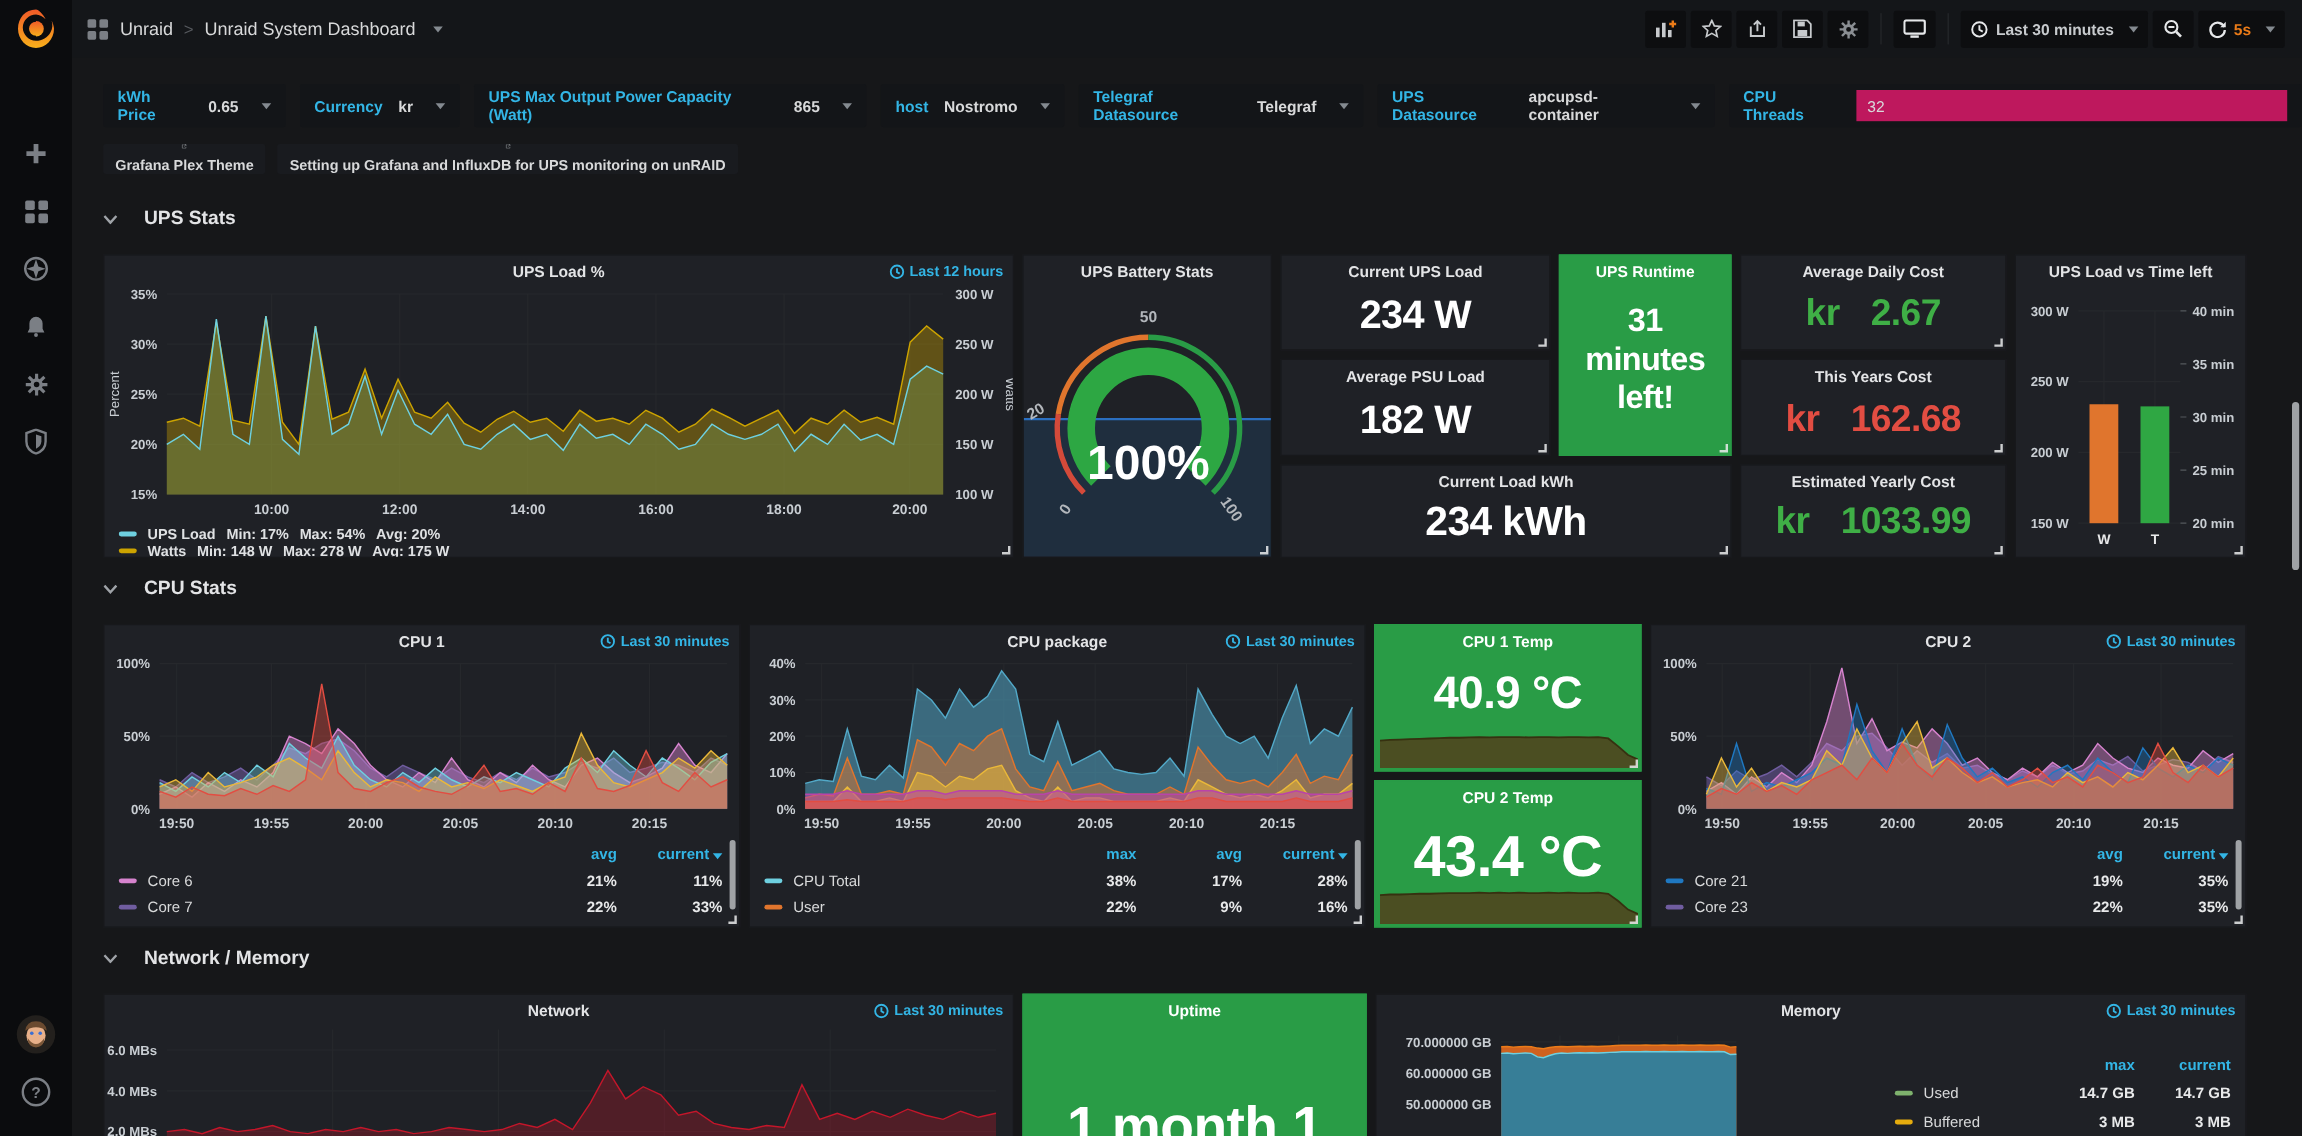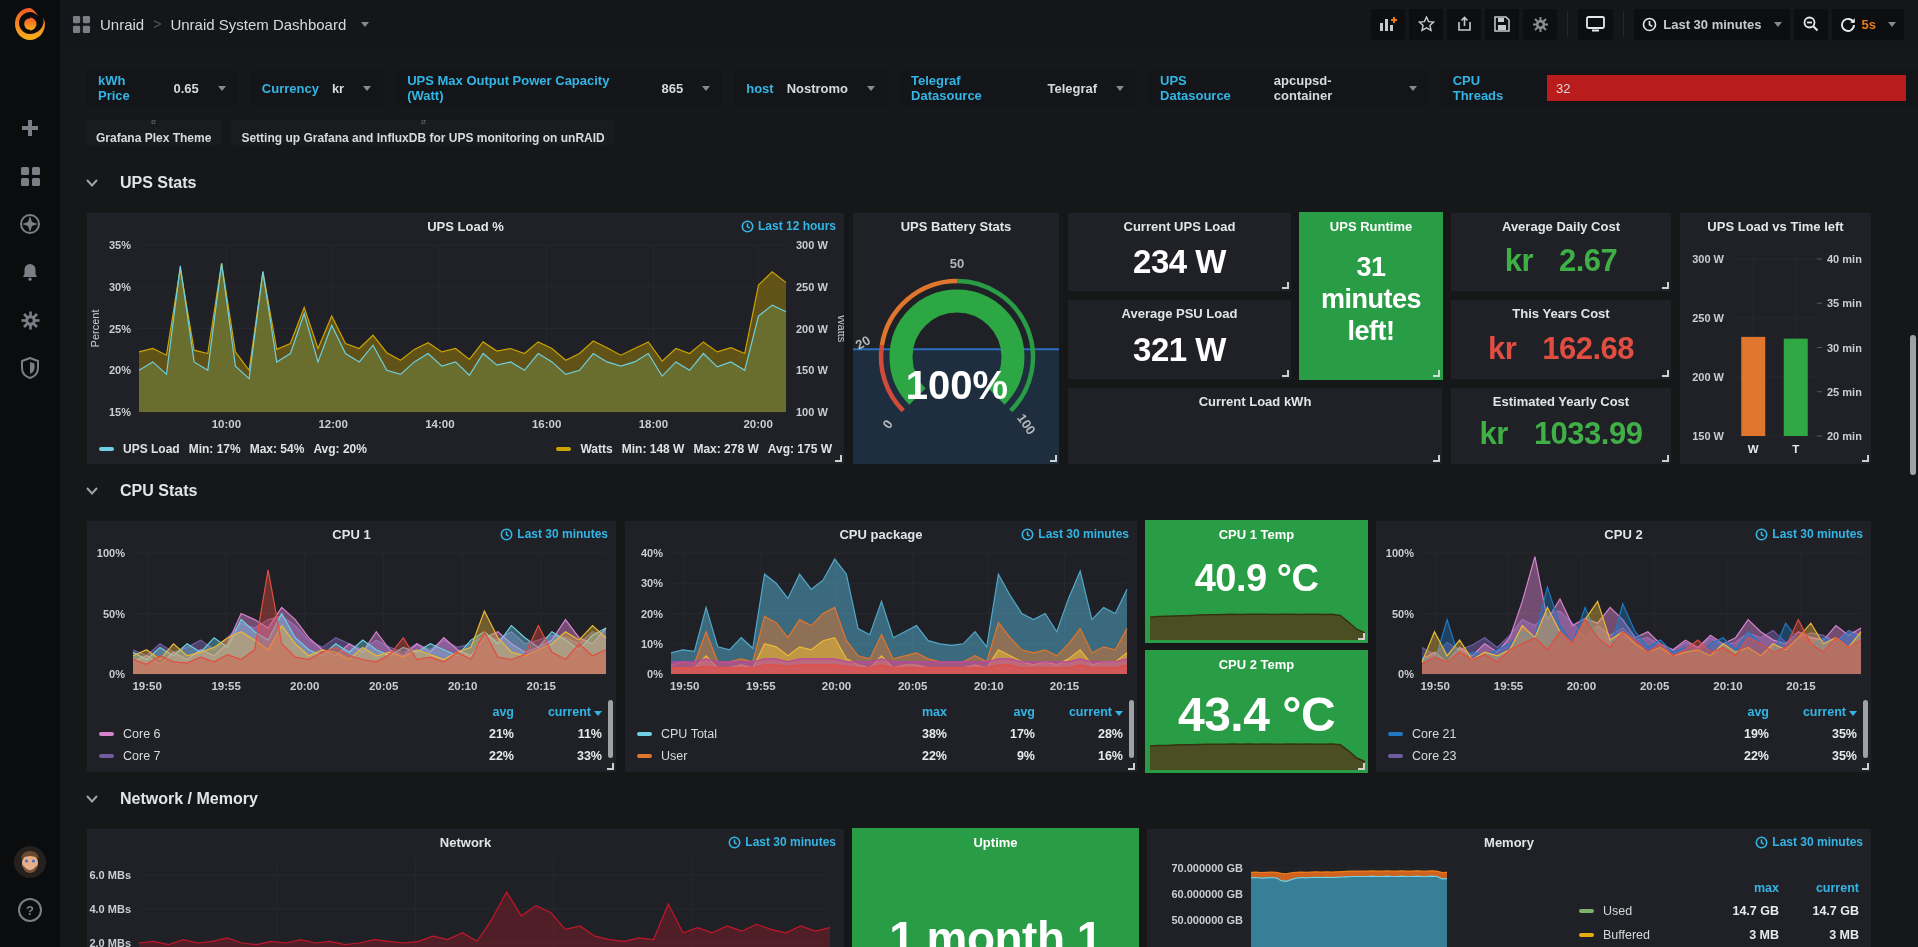--- a/index.html
+++ b/index.html
@@ -21,36 +21,36 @@
   .nav-right { margin-left:auto; display:flex; align-items:center; gap:4px; }
   .nav-btn { height:31px; min-width:34px; padding:0 8px; background:#0d0e10; border-radius:2px; display:flex; align-items:center; justify-content:center; gap:6px; color:#c7cacd; cursor:pointer; font-size:13px; font-weight:bold; }
   .nav-div { width:1px; height:26px; background:#26282c; margin:0 6px; }
   .orange { color:#eb7b18; }
 
   
   .varsrow { position:absolute; left:86px; top:70px; display:flex; gap:12px; align-items:center; }
   .chip { height:36px; background:#131518; border-radius:2px; display:flex; align-items:center; padding:0 12px; gap:13px; cursor:pointer; }
   .chip .vlabel { color:#33b5e5; font-size:13px; font-weight:bold; }
   .chip .vvalue { color:#d8d9da; font-size:13px; font-weight:bold; }
-  .chip .input { background:#b91c1c; height:26px; width:360px; padding:0 9px; display:flex; align-items:center; color:#d8d9da; font-size:13px; }
+  .chip .input { background:#be185d; height:26px; width:360px; padding:0 9px; display:flex; align-items:center; color:#d8d9da; font-size:13px; }
   .linksrow { position:absolute; left:86px; top:120px; display:flex; gap:10px; }
   .dashlink { height:25px; background:#191b1f; border-radius:2px; display:flex; align-items:center; gap:7px; padding:0 10px; font-size:12px; font-weight:bold; color:#d8d9da; cursor:pointer;flex-direction:column; }
 
   
   .section-h { position:absolute; display:flex; align-items:center; gap:22px; font-size:16px; font-weight:bold; color:#e3e4e6; cursor:pointer; }
   .panel { position:absolute; background:#1f2126; border:1px solid #17181b; overflow:hidden; }
   .panel-title { height:26px; display:flex; align-items:center; justify-content:center; font-size:13px; font-weight:bold; color:#e3e4e6; cursor:pointer; position:relative; }
   .ptime { position:absolute; right:8px; top:6px; display:flex; gap:4px; align-items:center; color:#33b5e5; font-size:12px; font-weight:bold; cursor:pointer; }
   .green { background:#299c46; border-color:#299c46; }
   .green .panel-title { color:#fff; }
   .bigval { position:absolute; left:0; right:0; text-align:center; font-weight:bold; color:#fff; letter-spacing:-0.5px; }
   .corner { position:absolute; right:2px; bottom:2px; width:7px; height:7px; border-right:2px solid rgba(235,236,237,.85); border-bottom:2px solid rgba(235,236,237,.85); cursor:nwse-resize; }
 
   
-  .ups-legend { position:absolute; left:12px; right:12px; bottom:4px; height:22px; display:flex; justify-content:space-between; font-size:12px; font-weight:bold; color:#dfe1e3; }
+  .ups-legend { position:absolute; left:12px; right:12px; bottom:4px; height:22px; display:flex; justify-content:space-between; font-size:12px; font-weight:bold; color:#dfe1e3;flex-direction:column; }
   .li { display:flex; align-items:center; gap:9px; cursor:pointer; }
   .swatch { width:15px; height:4px; border-radius:2px; display:inline-block; }
   .leg-table { position:absolute; left:12px; right:14px; bottom:5px; font-size:12.5px; }
   .leg-row { display:flex; align-items:center; height:22px; }
   .leg-name { display:flex; align-items:center; gap:9px; flex:1; cursor:pointer; }
   .leg-col { width:88px; text-align:right; font-weight:bold; color:#e8e9ea; }
   .leg-head { color:#33b5e5 !important; cursor:pointer; }
   .bluecaret { display:inline-block; width:0; height:0; border-left:4px solid transparent; border-right:4px solid transparent; border-top:5px solid #33b5e5; margin-left:3px; }
   .mini-scroll { position:absolute; right:3px; width:5px; border-radius:3px; background:#9fa2a5; cursor:pointer; }
 
@@ -384,36 +384,37 @@
       <span>Current UPS Load</span>
     </div>
   <div class="bigval" style="top:30px;font-size:33px">234 W</div>
   <div class="corner"></div>
 </div>
 
 <div class="panel" style="left:1067px;top:299px;width:225px;height:81px">
   <div class="panel-title">
       <span>Average PSU Load</span>
     </div>
-  <div class="bigval" style="top:31px;font-size:33px">321 W</div>
+  <div class="bigval" style="top:31px;font-size:33px">182 W</div>
   <div class="corner"></div>
 </div>
 
 <div class="panel green" style="left:1299px;top:212px;width:144px;height:168px">
   <div class="panel-title">
       <span>UPS Runtime</span>
     </div>
   <div class="bigval" style="top:38px;font-size:27px;line-height:32px;padding:0 6px">31 minutes left!</div>
   <div class="corner"></div>
 </div>
 
 <div class="panel" style="left:1067px;top:387px;width:376px;height:78px">
   <div class="panel-title">
       <span>Current Load kWh</span>
     </div>
+  <div class="bigval" style="top:28px;font-size:34px">234 kWh</div>
   <div class="corner"></div>
 </div>
 
 <div class="panel" style="left:1450px;top:212px;width:222px;height:80px">
   <div class="panel-title">
       <span>Average Daily Cost</span>
     </div>
   <div class="bigval" style="top:30px;font-size:31px;color:#3faf46">
     <span>kr</span><span style="display:inline-block;width:26px"></span><span>2.67</span>
   </div>

